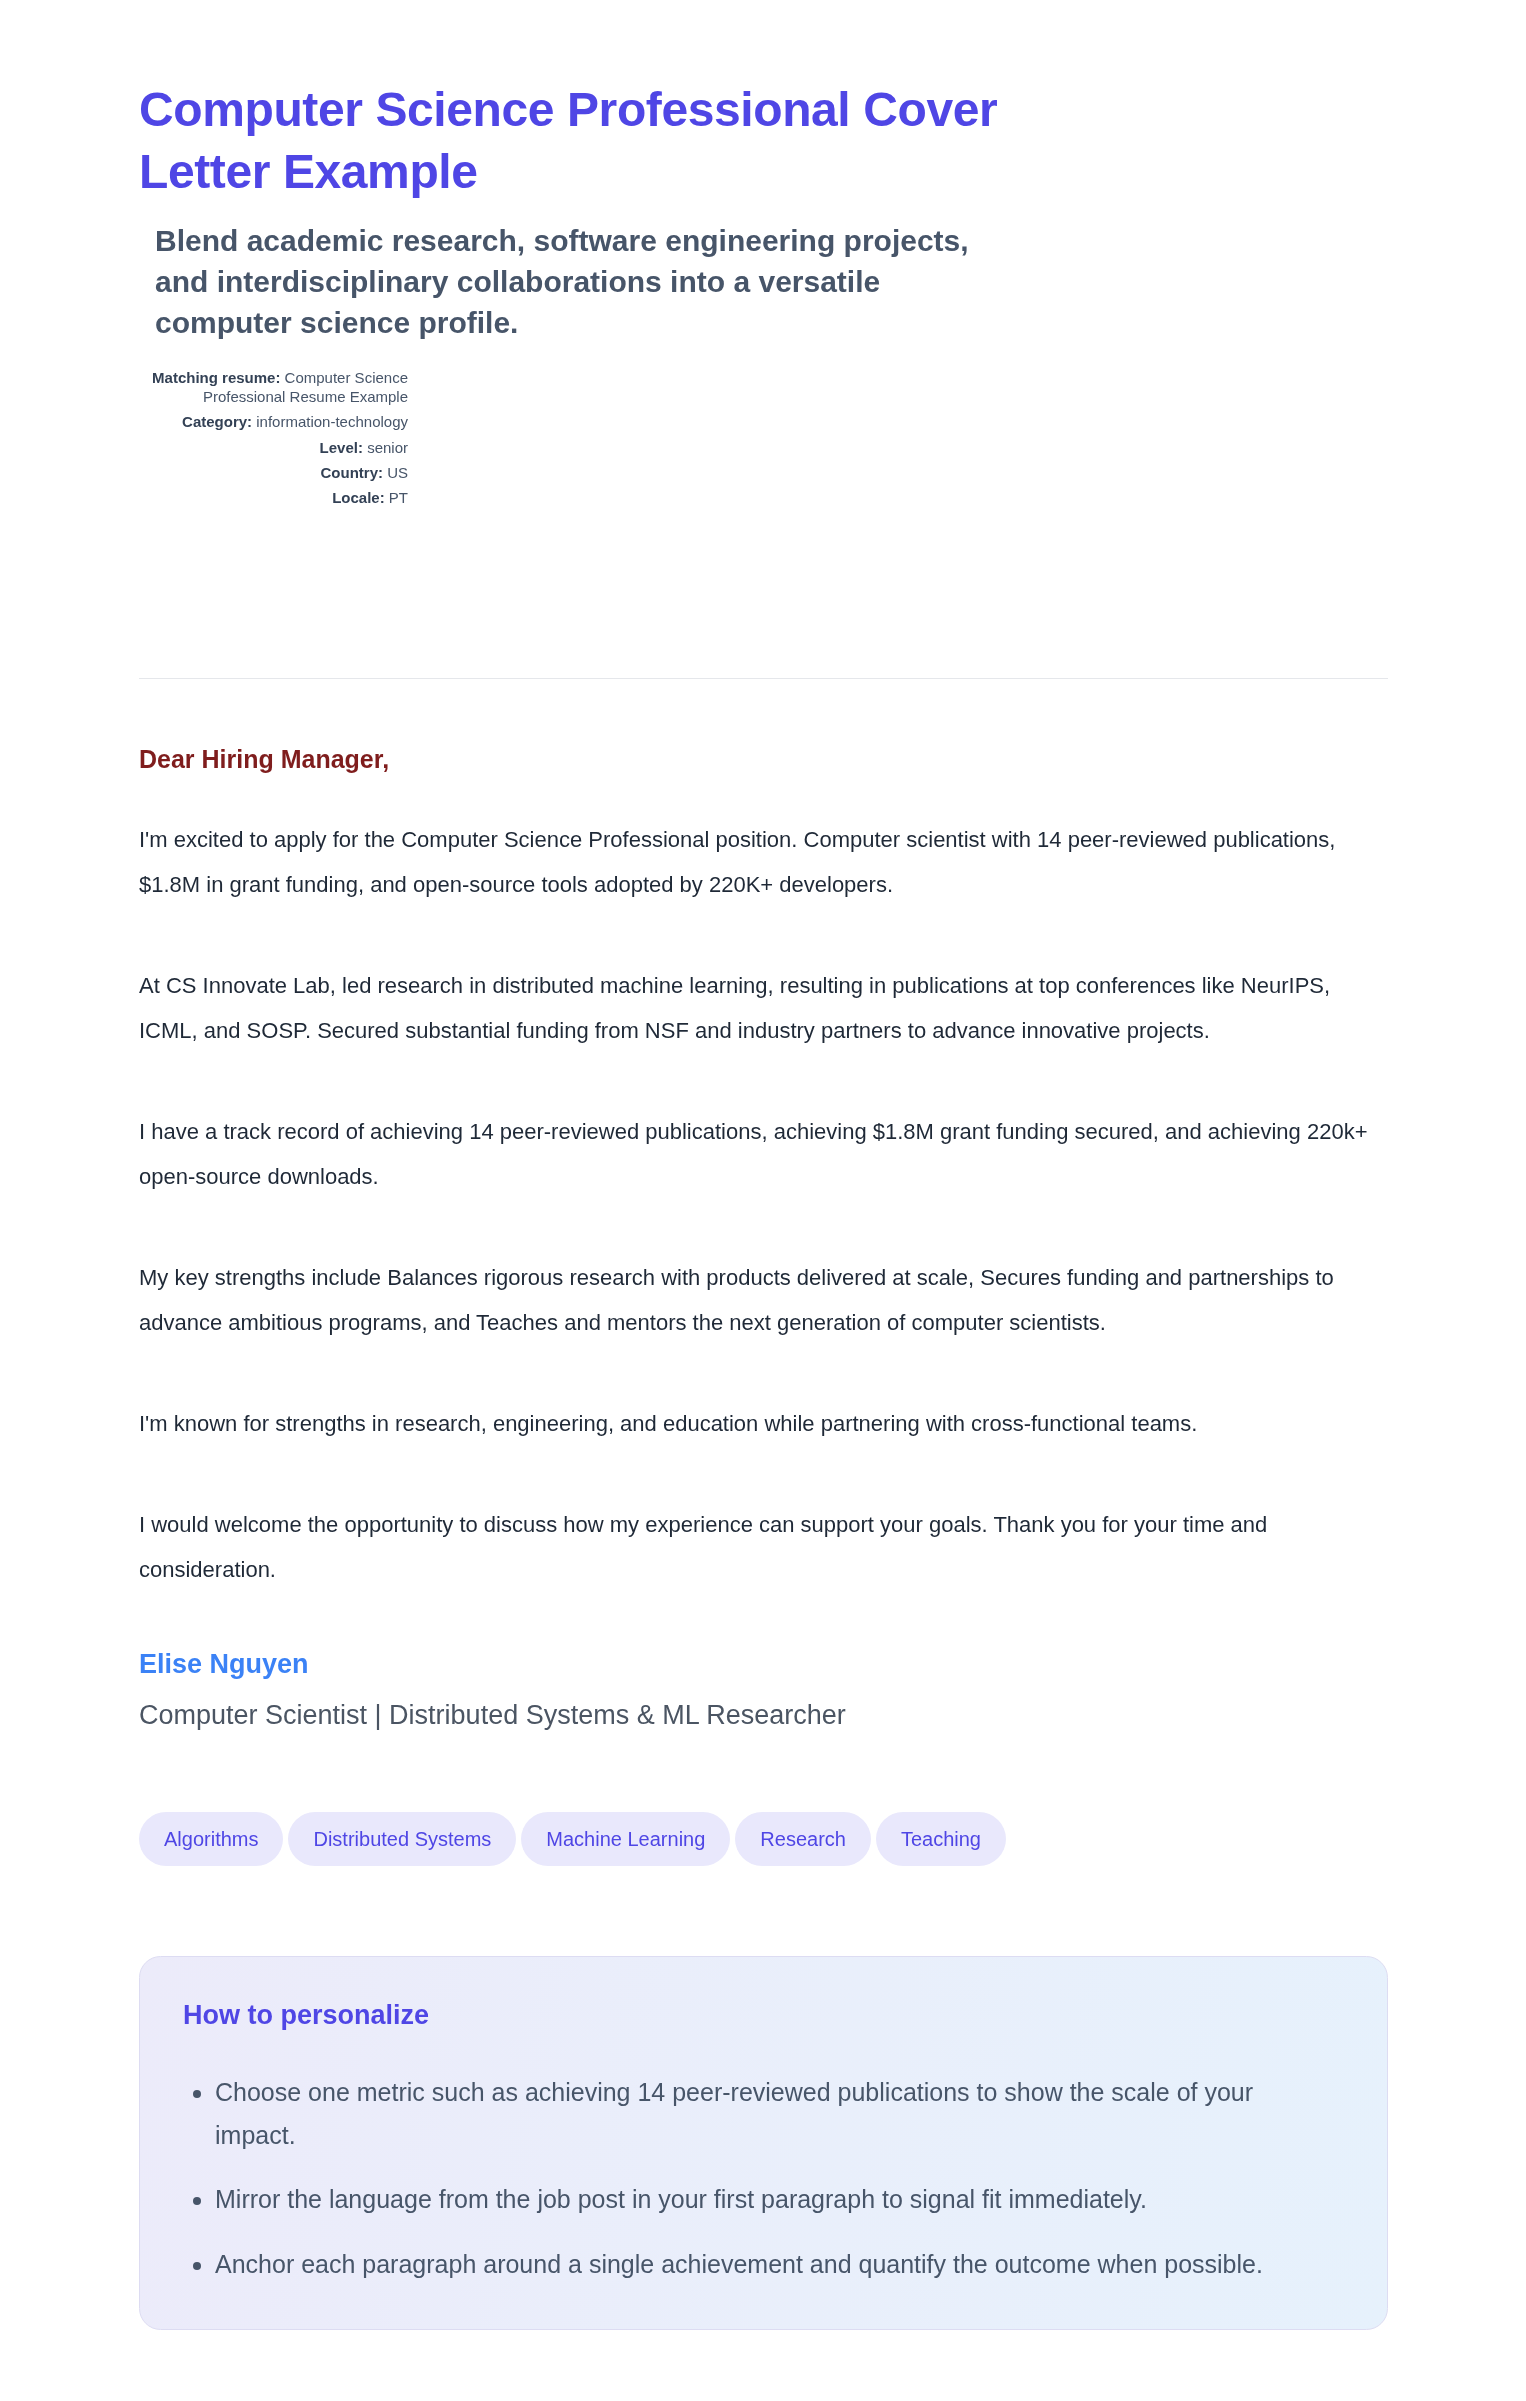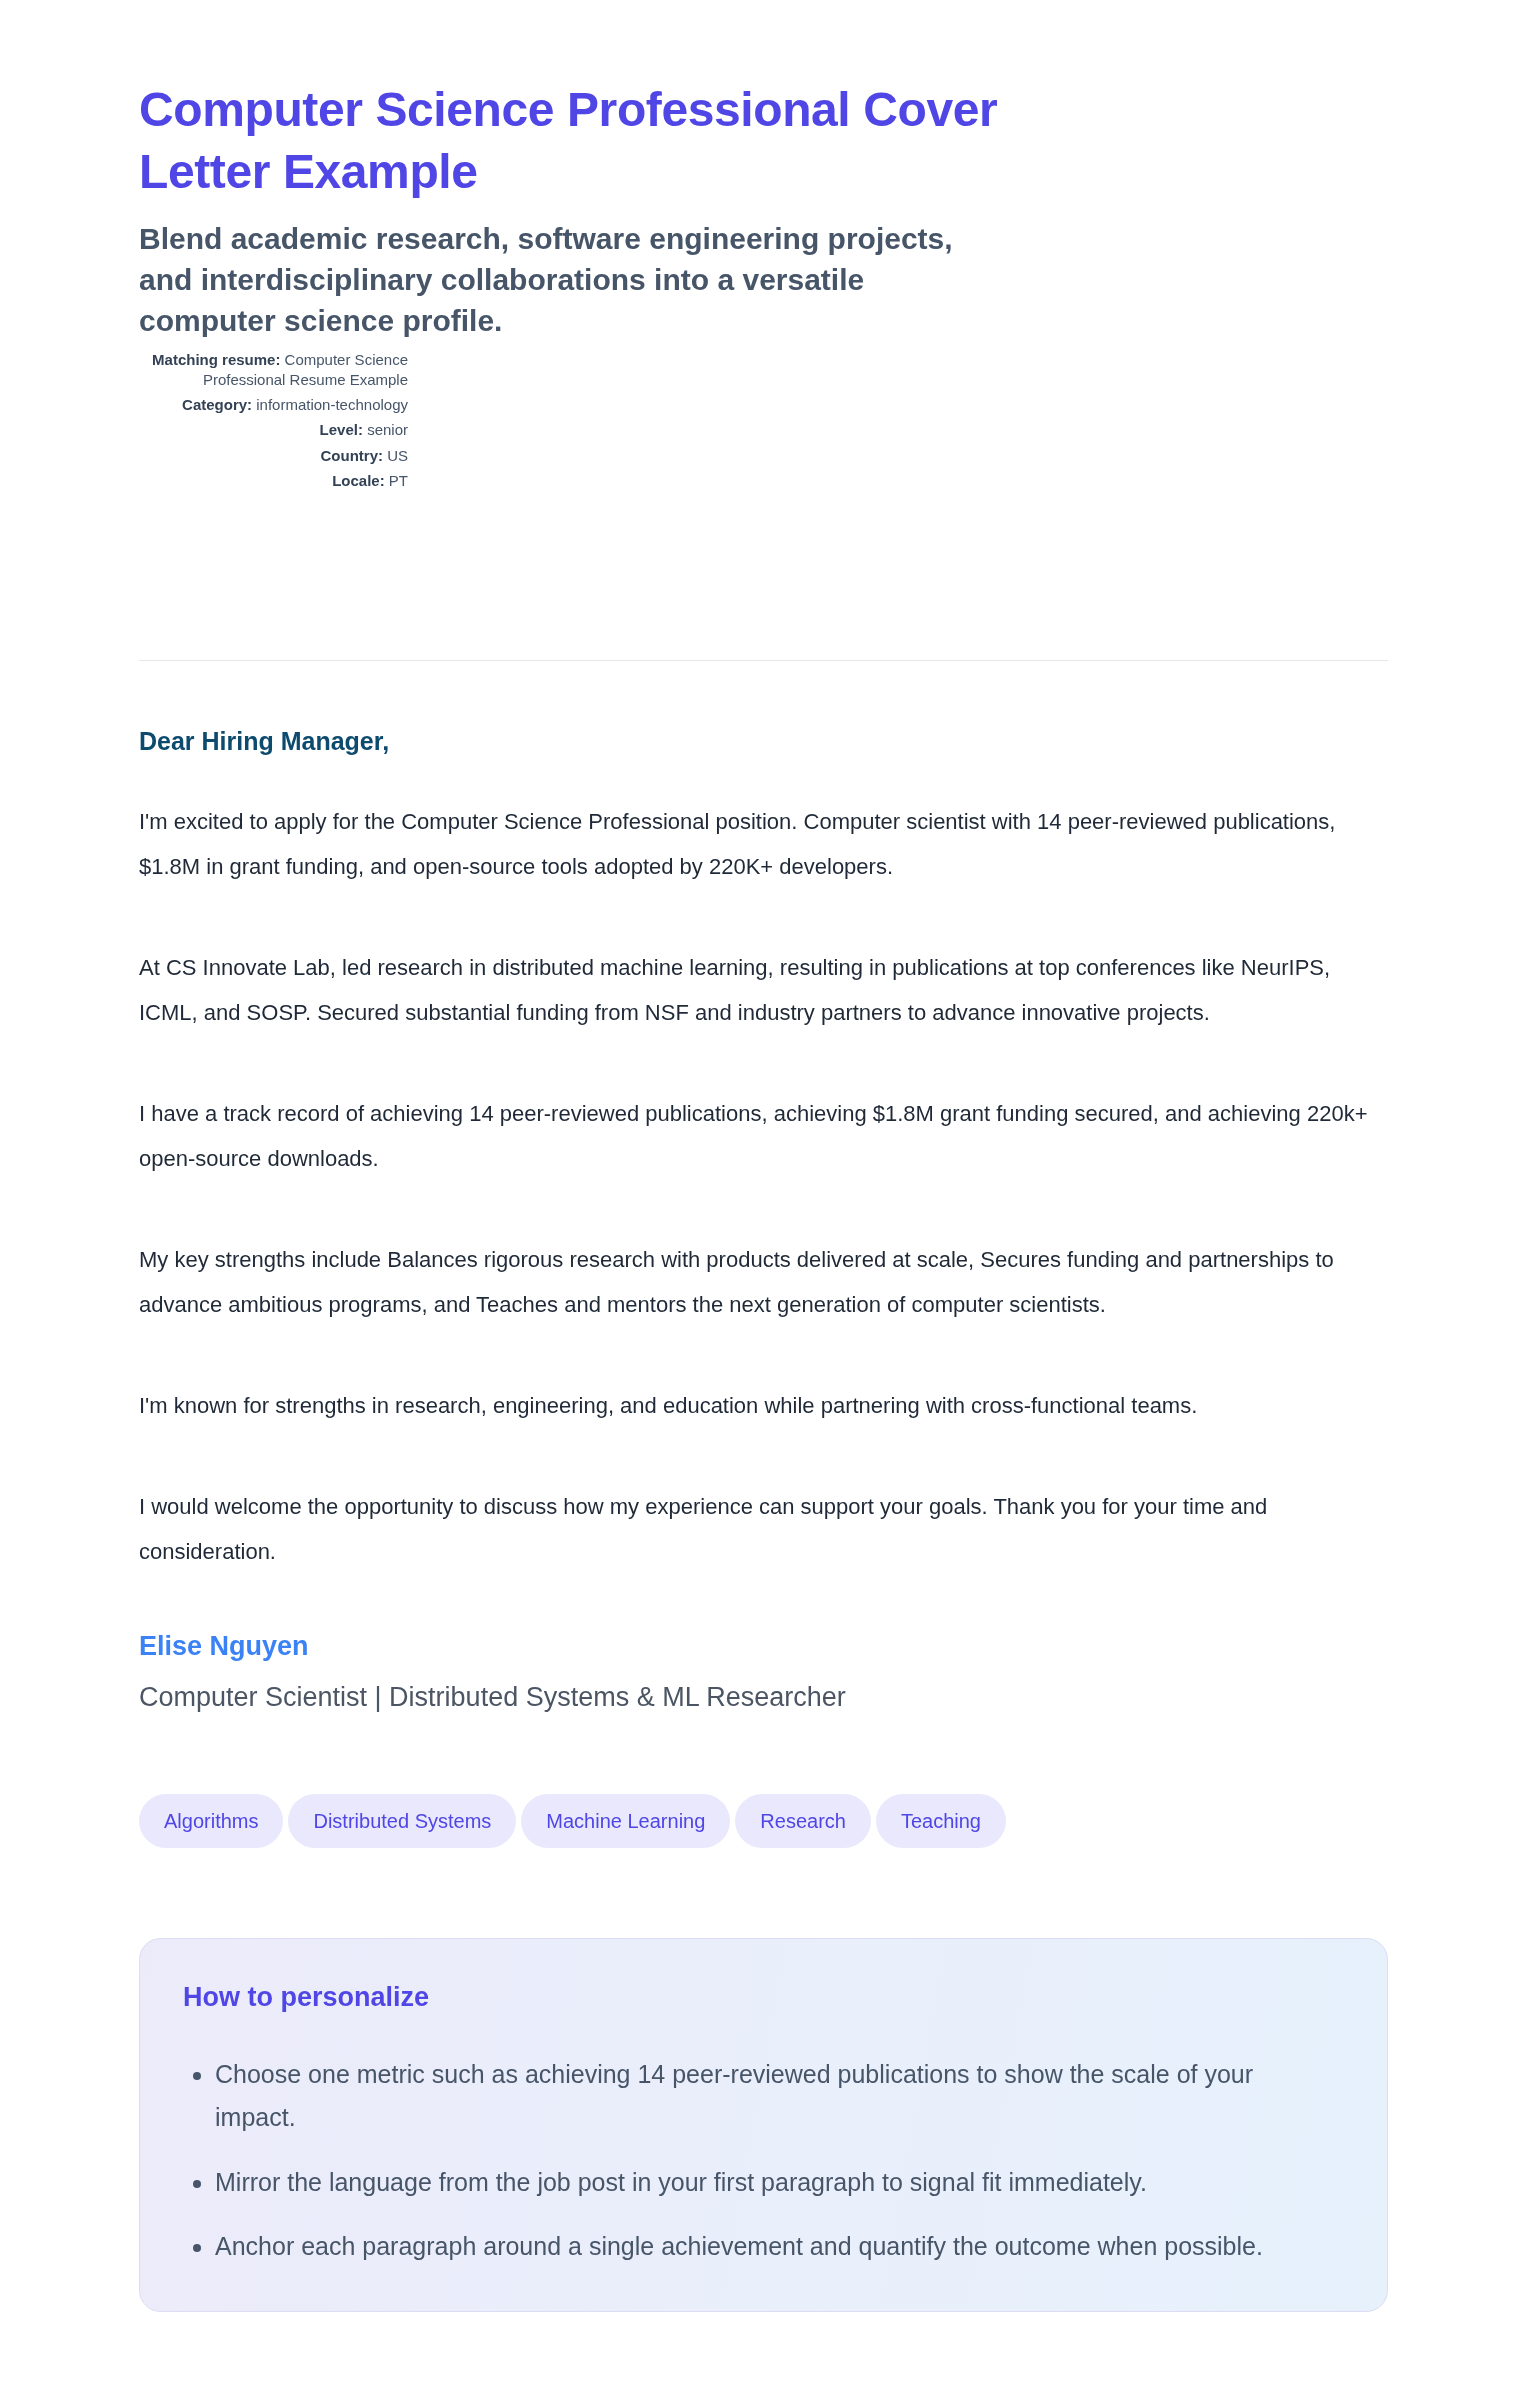--- a/index.html
+++ b/index.html
@@ -32,21 +32,21 @@
   .page-title {
     margin: 0 0 14.4px 0;
     max-width: 898px;
     font-size: 48px;
     line-height: 1.3;
     font-weight: bold;
     color: #4f46e5;
     letter-spacing: -0.4px;
   }
   .page-subtitle {
-    margin: 0;
+    margin: 16px;
     max-width: 862px;
     font-size: 30px;
     line-height: 1.37;
     font-weight: bold;
     color: #475569;
   }
   .meta {
     flex: 0 0 269px;
     width: 269px;
     margin-top: 9px;
@@ -71,21 +71,21 @@
   }
 
   
   .letter {
     margin-top: 66px;
   }
   .salutation {
     margin: 0 0 43px 0;
     font-size: 25px;
     font-weight: bold;
-    color: #0c4a6e;
+    color: #7f1d1d;
   }
   .letter .para {
     margin: 3px 0 56px 0;
     max-width: 1248px;
     font-size: 22px;
     line-height: 45px;
     color: #1f2937;
   }
   .sig-name {
     margin: 36px 0 0 0;

